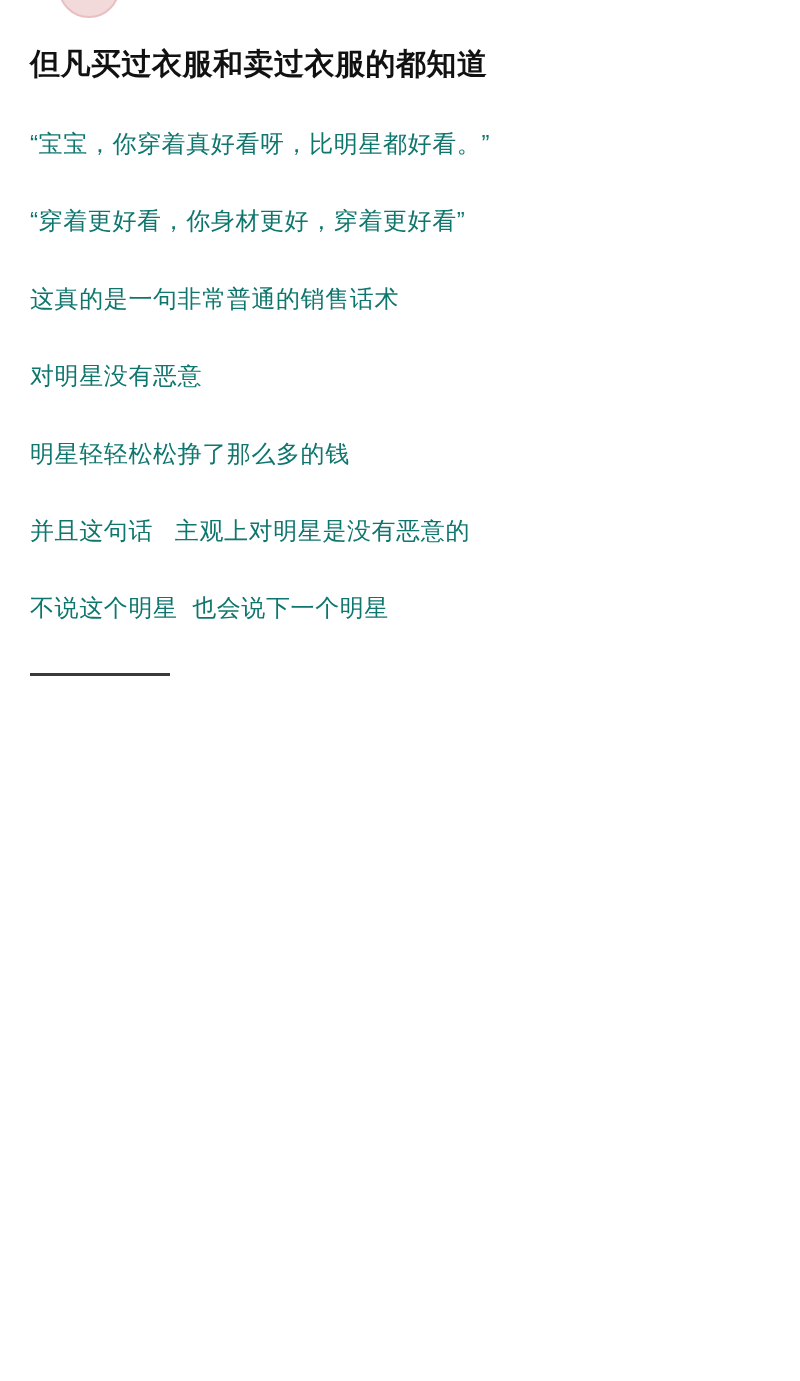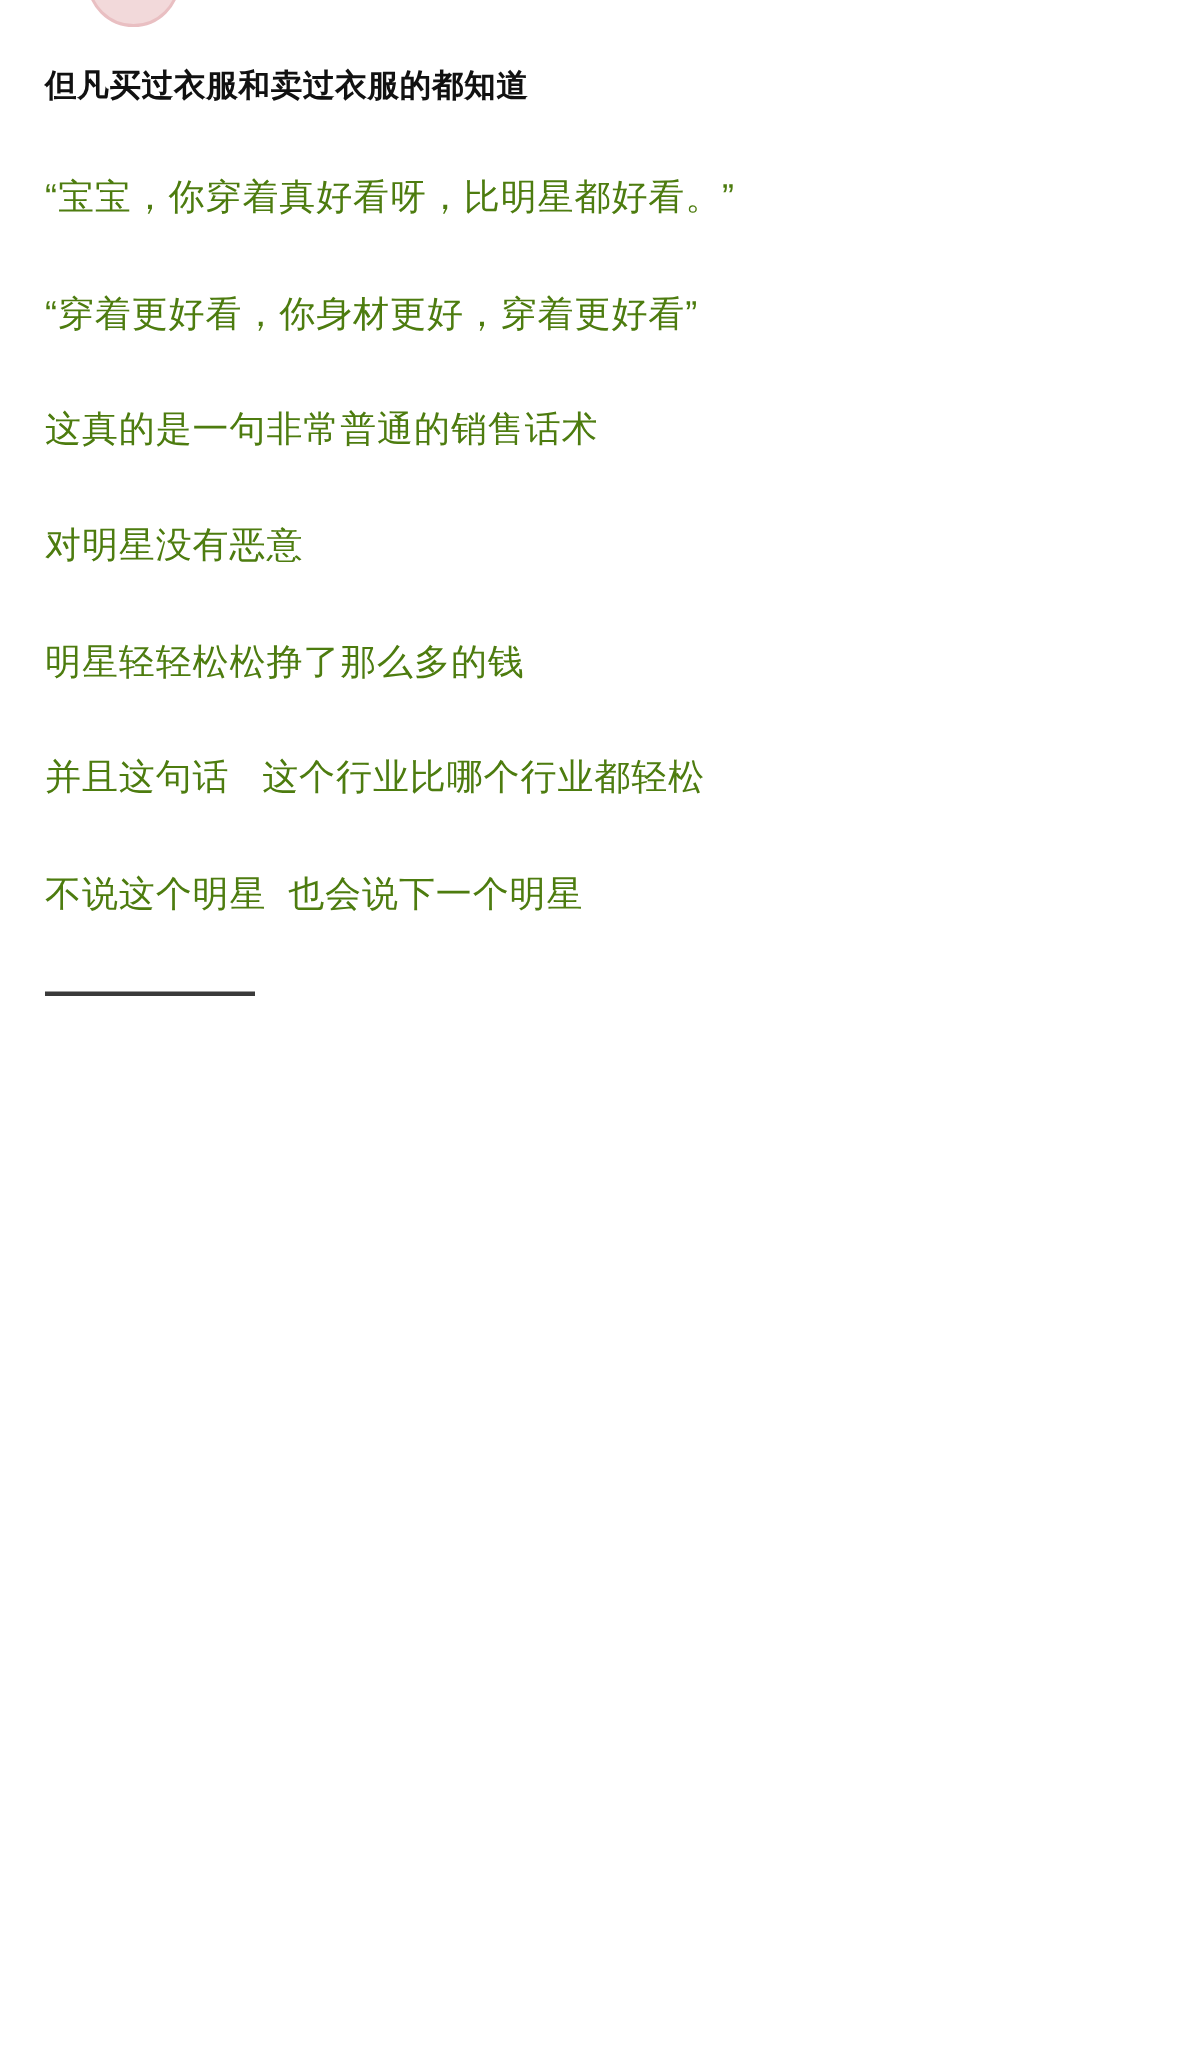--- a/index.html
+++ b/index.html
@@ -39,33 +39,33 @@
   .doc {
     position: absolute;
     top: 0;
     left: 0;
     width: 800px;
     padding: 38px 30px 0 30px;
     box-sizing: border-box;
   }
 
   .title {
-    font-size: 21px;
+    font-size: 30px;
     font-weight: 700;
     line-height: 1.3;
     letter-spacing: 0.5px;
     margin: 6px 0 0 0;
     color: #111111;
   }
 
   .para {
     font-size: 24px;
     line-height: 1.35;
     letter-spacing: 0.6px;
-    color: #4d7c0f;
+    color: #0f766e;
     margin: 0;
     white-space: pre-wrap;
   }
 
   .para-block {
     margin-top: 45px;
   }
 
   .divider-row {
     margin-top: 48px;
@@ -97,21 +97,21 @@
   <div class="para-block">
     <p class="para">这真的是一句非常普通的销售话术</p>
   </div>
   <div class="para-block">
     <p class="para">对明星没有恶意</p>
   </div>
   <div class="para-block">
     <p class="para">明星轻轻松松挣了那么多的钱</p>
   </div>
   <div class="para-block">
-    <p class="para">并且这句话   这个行业比哪个行业都轻松</p>
+    <p class="para">并且这句话   主观上对明星是没有恶意的</p>
   </div>
   <div class="para-block">
     <p class="para">不说这个明星  也会说下一个明星</p>
   </div>
 
   <div class="divider-row">
     <div class="divider"></div>
   </div>
 
 

